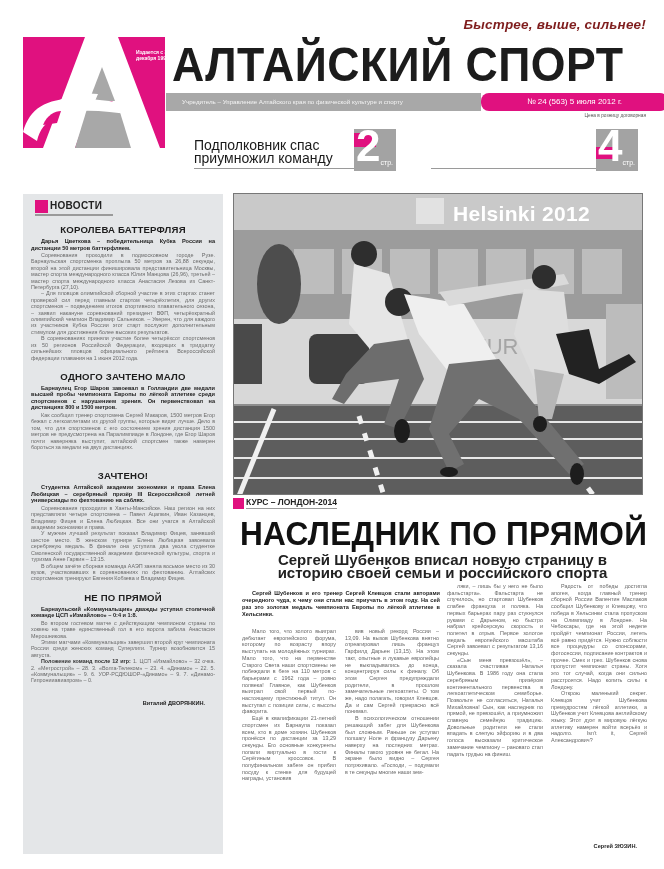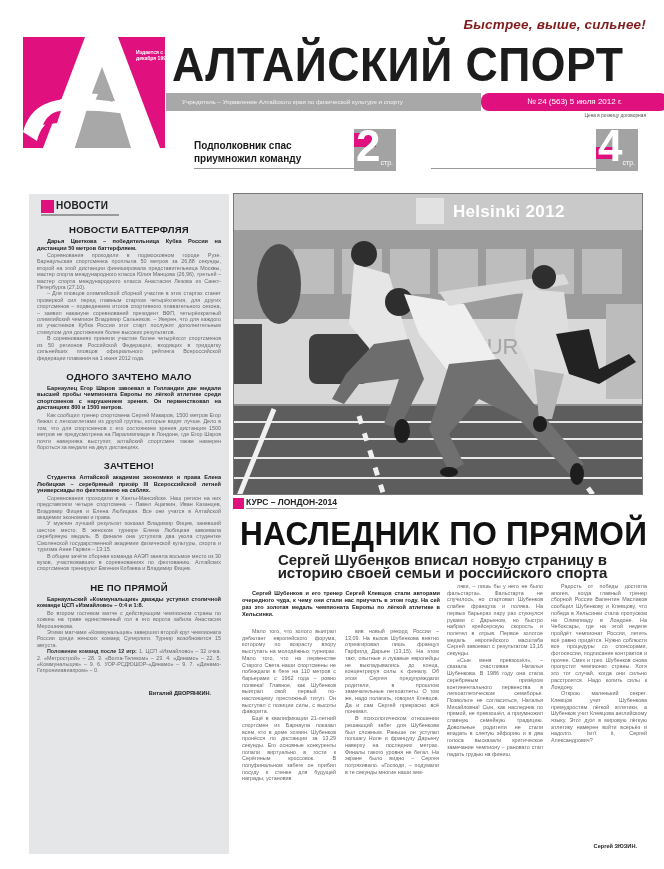--- a/index.html
+++ b/index.html
@@ -11,43 +11,43 @@
   .logo svg { position: absolute; left: 0; top: 0; }
   .logo-since { position: absolute; left: 113px; top: 12px; width: 48px; font-size: 5px; line-height: 6px; color: #fff; font-weight: bold; }
   .motto { position: absolute; right: 18px; top: 17px; font-size: 13.5px; font-style: italic; font-weight: bold; color: #7f1d1d; letter-spacing: 0.2px; }
   .title { position: absolute; left: 172px; top: 40px; font-size: 48px; font-weight: bold; color: #1c1c1c; letter-spacing: 0.5px; line-height: 50px; white-space: nowrap; transform: scaleX(0.93); transform-origin: left top; }
   .founder-bar { position: absolute; left: 166px; top: 93px; width: 315px; height: 18px; background: #a8a8a8; color: #f4f4f4; font-size: 6.2px; line-height: 18px; padding-left: 16px; white-space: nowrap; overflow: hidden; }
   .issue-bar { position: absolute; left: 481px; top: 93px; width: 187px; height: 18px; background: #e0117f; color: #ffffff; font-size: 8px; line-height: 18px; text-align: center; white-space: nowrap; border-radius: 8px; }
   .price { position: absolute; right: 18px; top: 113px; font-size: 4.8px; color: #555; }
 
   
   .teaser { position: absolute; top: 129px; height: 40px; }
-  .teaser-text { position: absolute; left: 0; bottom: 4px; font-size: 10px; font-weight: bold; line-height: 13px; color: #1a1a1a; white-space: nowrap; }
+  .teaser-text { position: absolute; left: 0; bottom: 4px; font-size: 14px; font-weight: normal; line-height: 13px; color: #1a1a1a; white-space: nowrap; }
   .teaser-line { position: absolute; left: 0; bottom: 0; height: 1.5px; background: #9a9a9a; }
   .teaser-box { position: absolute; top: 0; width: 42px; height: 42px; background: #a3a3a3; }
   .teaser-num { position: absolute; left: 2px; top: -6px; font-size: 44px; font-weight: bold; color: #ffffff; line-height: 46px; }
   .teaser-pink { position: absolute; left: 0; width: 22px; background: #e0117f; }
   .teaser-str { position: absolute; right: 3px; bottom: 5px; font-size: 7px; color: #fff; }
 
   
-  .news { position: absolute; left: 29px; top: 194px; width: 200px; height: 660px; background: #e4e6e8; padding: 0 8px; }
+  .news { position: absolute; left: 23px; top: 194px; width: 200px; height: 660px; background: #e4e6e8; padding: 0 8px; }
   .news-head { position: absolute; left: 12px; top: 6px; width: 78px; height: 16px; border-bottom: 2px solid #9a9a9a; }
   .pink-sq { position: absolute; left: 0; top: 0; width: 13px; height: 13px; background: #e0117f; }
   .news-head-label { position: absolute; left: 15px; top: 0; font-size: 10px; font-weight: bold; color: #222; letter-spacing: 0.3px; }
   .news-body { position: absolute; left: 8px; top: 26px; width: 184px; }
   .n-title { font-size: 9.6px; font-weight: bold; text-align: center; margin: 4px 0 3px; color: #1d1d1d; letter-spacing: 0.2px; }
   .n-lead { font-size: 5.6px; line-height: 6.5px; font-weight: bold; text-indent: 10px; text-align: justify; color: #222; margin-bottom: 1px; }
   .n-p { font-size: 5.4px; line-height: 6.4px; text-indent: 10px; text-align: justify; color: #6a6a6a; }
   .n-p b { color: #333; }
   .n-sign { font-size: 5.6px; font-weight: bold; text-align: right; margin-top: 16px; padding-right: 10px; color: #222; }
 
   
   .photo { position: absolute; left: 233px; top: 193px; width: 410px; height: 302px; background: #8d8d8d; overflow: hidden; border: 1px solid #777; }
   .photo svg { position: absolute; left: 0; top: 0; }
-  .photo-banner { position: absolute; left: 219px; top: 8px; font-size: 17px; font-weight: bold; color: #ffffff; letter-spacing: 0.3px; }
+  .photo-banner { position: absolute; left: 219px; top: 8px; font-size: 21px; font-weight: bold; color: #ffffff; letter-spacing: 0.3px; }
 
   
   .rubric { position: absolute; left: 233px; top: 497px; height: 13px; }
   .rubric .pink-sq { width: 11px; height: 11px; top: 1px; }
   .rubric-label { position: absolute; left: 13px; top: 0px; font-size: 8.5px; font-weight: bold; color: #222; white-space: nowrap; border-bottom: 1.5px solid #9a9a9a; padding-bottom: 1px; }
   .headline { position: absolute; left: 240px; top: 514px; font-size: 34px; color: #111; white-space: nowrap; letter-spacing: 0.3px; transform: scaleX(0.93); transform-origin: left top; }
   .subhead { position: absolute; left: 250px; top: 553px; width: 385px; text-align: center; font-size: 15px; font-weight: bold; line-height: 13px; color: #222; }
   .lead { position: absolute; left: 242px; top: 590px; width: 198px; font-size: 5.6px; line-height: 7px; font-weight: bold; text-indent: 10px; text-align: justify; color: #222; }
   .col { position: absolute; font-size: 5.4px; line-height: 6.7px; text-align: justify; color: #666; }
   .col p { text-indent: 10px; }
@@ -102,34 +102,34 @@
 </div>
 
 <aside class="news">
   <div class="news-head">
     <div class="pink-sq"></div>
     <div class="news-head-label">НОВОСТИ</div>
   </div>
 
   <div class="news-body">
     <article>
-      <div class="n-title">НОВОСТИ БАТТЕРФЛЯЯ</div>
+      <div class="n-title">КОРОЛЕВА БАТТЕРФЛЯЯ</div>
       <p class="n-lead">Дарья Цветкова – победительница Кубка России на дистанции 50 метров баттерфляем.</p>
       <p class="n-p">Соревнования проходили в подмосковном городе Рузе. Барнаульская спортсменка проплыла 50 метров за 26,88 секунды, второй на этой дистанции финишировала представительница Москвы, мастер спорта международного класса Юлия Манцова (26,96), третьей – мастер спорта международного класса Анастасия Лезова из Санкт-Петербурга (27,10).</p>
       <p class="n-p">– Для пловцов олимпийской сборной участие в этих стартах станет проверкой сил перед главным стартом четырёхлетия, для других спортсменов – подведением итогов спортивного плавательного сезона, – заявил накануне соревнований президент ВФП, четырёхкратный олимпийский чемпион Владимир Сальников. – Уверен, что для каждого из участников Кубка России этот старт послужит дополнительным стимулом для достижения более высоких результатов.</p>
       <p class="n-p">В соревнованиях приняли участие более четырёхсот спортсменов из 50 регионов Российской Федерации, входящих в тридцатку сильнейших пловцов официального рейтинга Всероссийской федерации плавания на 1 июня 2012 года.</p>
     </article>
 
     <article style="margin-top:10px;">
       <div class="n-title">ОДНОГО ЗАЧТЕНО МАЛО</div>
       <p class="n-lead">Барнаулец Егор Шаров завоевал в Голландии две медали высшей пробы чемпионата Европы по лёгкой атлетике среди спортсменов с нарушением зрения. Он первенствовал на дистанциях 800 и 1500 метров.</p>
       <p class="n-p">Как сообщил тренер спортсмена Сергей Макаров, 1500 метров Егор бежал с легкоатлетами из другой группы, которые видят лучше. Дело в том, что для спортсменов с его состоянием зрения дистанция 1500 метров не предусмотрена на Паралимпиаде в Лондоне, где Егор Шаров почти наверняка выступит, алтайский спортсмен также намерен бороться за медали на двух дистанциях.</p>
     </article>
 
-    <article style="margin-top:10px;">
+    <article style="margin-top:20px;">
       <div class="n-title">ЗАЧТЕНО!</div>
       <p class="n-lead">Студентка Алтайской академии экономики и права Елена Любицкая – серебряный призёр III Всероссийской летней универсиады по фехтованию на саблях.</p>
       <p class="n-p">Соревнования проходили в Ханты-Мансийске. Наш регион на них представляли четыре спортсмена – Павел Ацапкин, Иван Казанцев, Владимир Фицев и Елена Любицкая. Все они учатся в Алтайской академии экономики и права.</p>
       <p class="n-p">У мужчин лучший результат показал Владимир Фицев, занявший шестое место. В женском турнире Елена Любицкая завоевала серебряную медаль. В финале она уступила два укола студентке Смоленской государственной академии физической культуры, спорта и туризма Анне Гарвин – 13:15.</p>
       <p class="n-p">В общем зачёте сборная команда ААЭП заняла восьмое место из 30 вузов, участвовавших в соревнованиях по фехтованию. Алтайских спортсменов тренируют Евгения Кобзева и Владимир Фицев.</p>
     </article>
 
     <article style="margin-top:10px;">
       <div class="n-title">НЕ ПО ПРЯМОЙ</div>
       <p class="n-lead">Барнаульский «Коммунальщик» дважды уступил столичной команде ЦСП «Измайлово» – 0:4 и 1:8.</p>

